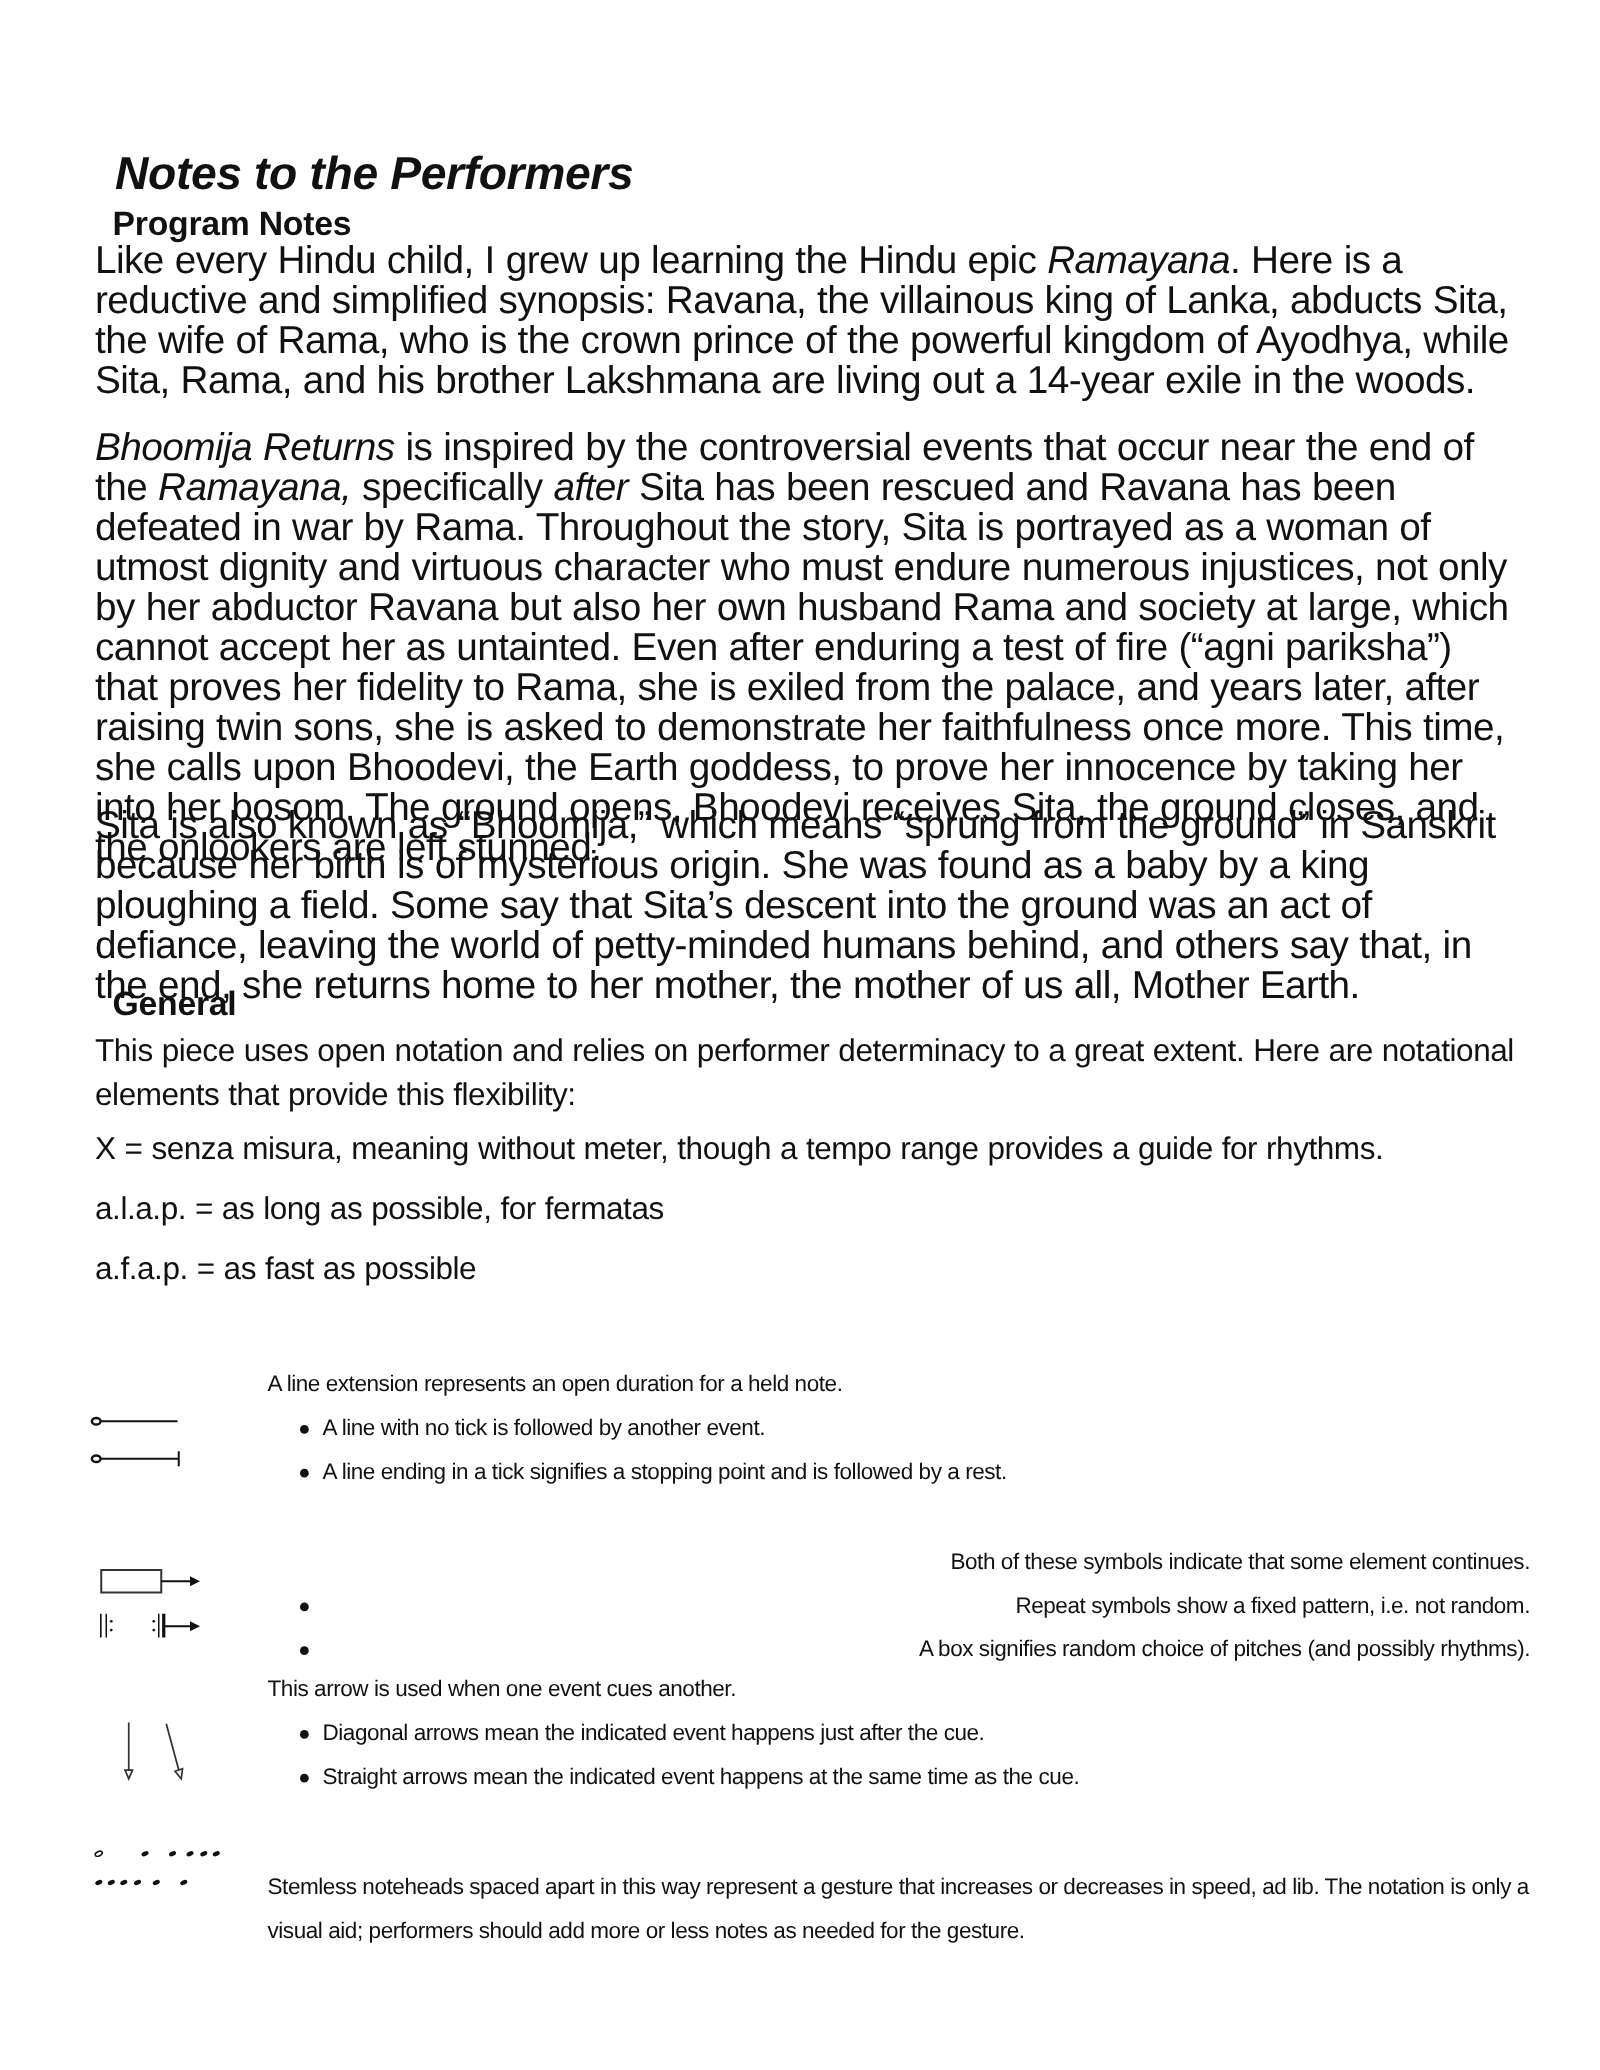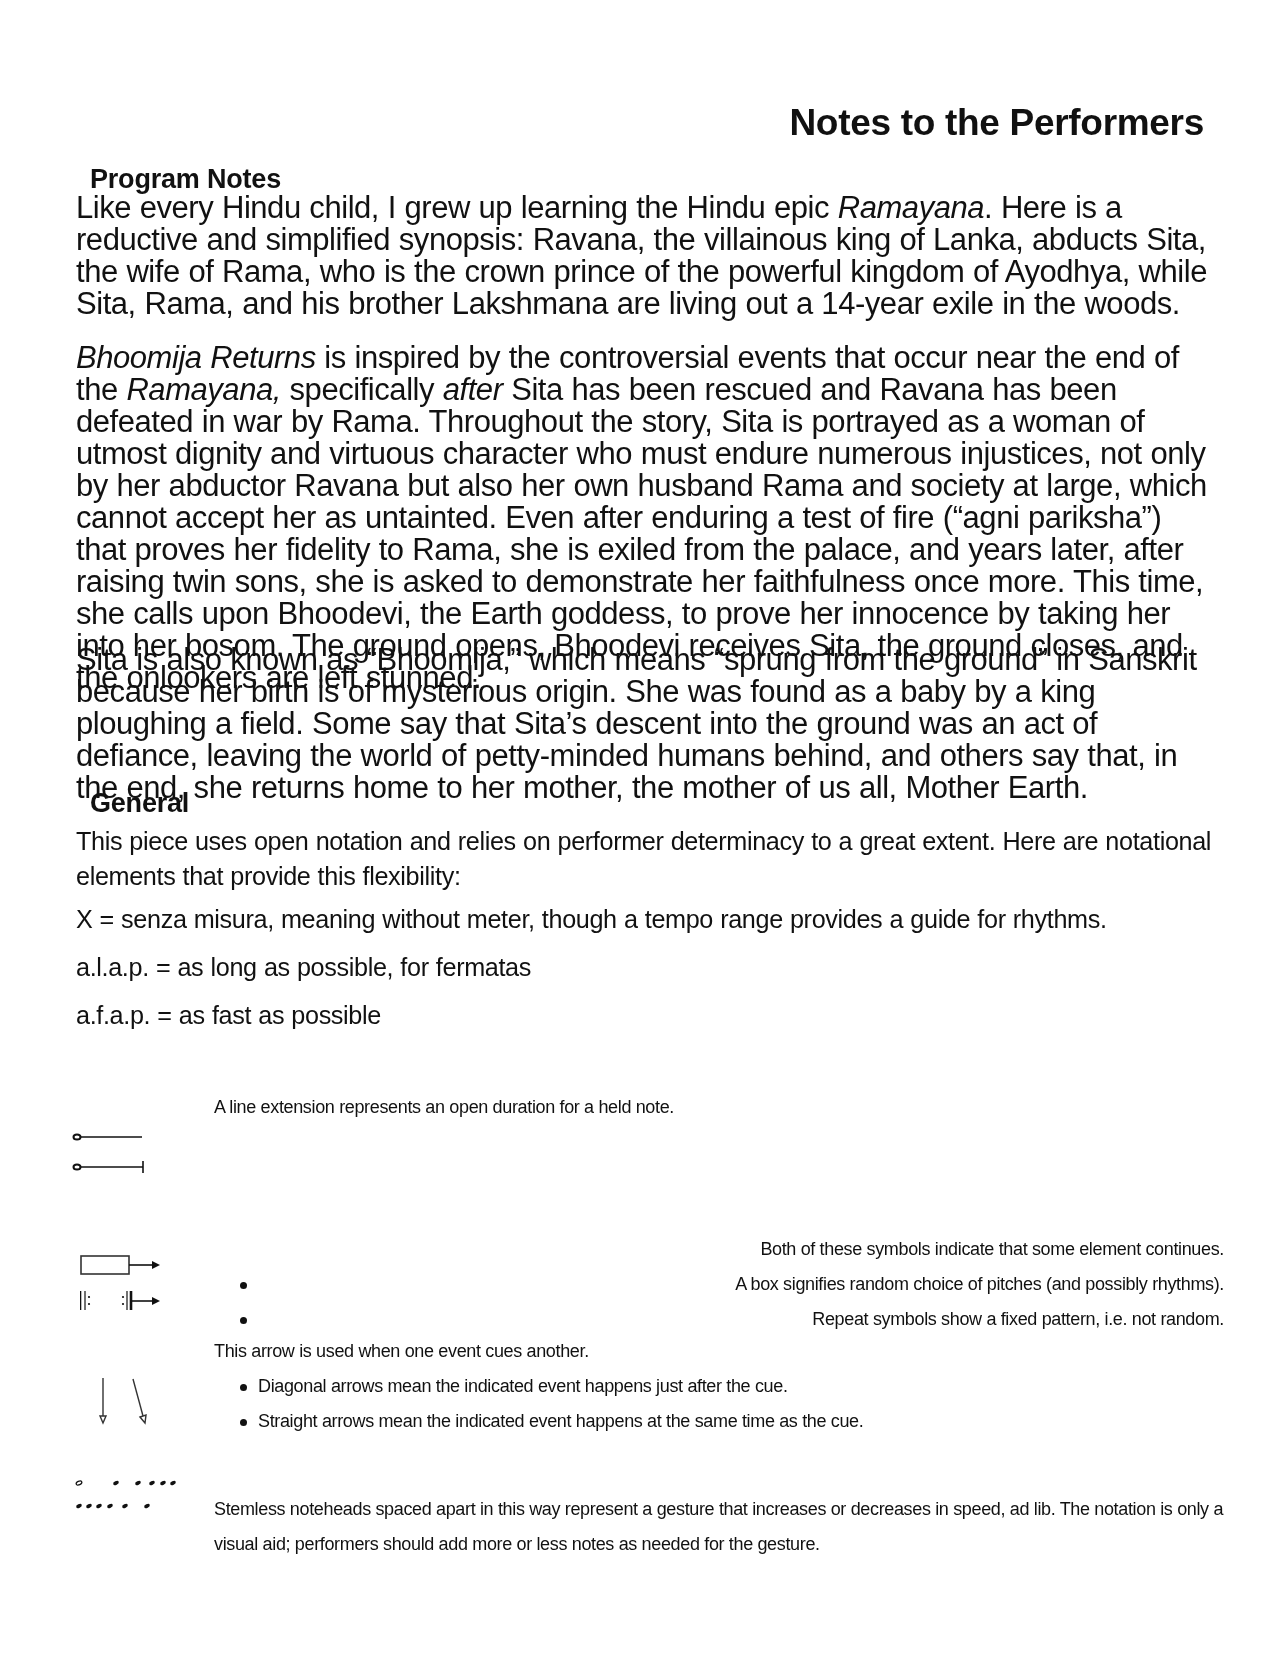--- a/index.html
+++ b/index.html
@@ -3,22 +3,22 @@
   <meta charset="utf-8">
   <style>
     html, body { margin: 0; padding: 0; background: #ffffff; }
     body {
       width: 1280px; height: 1656px; position: relative; overflow: hidden;
       font-family: "Liberation Sans", "DejaVu Sans", sans-serif;
       color: #111111;
     }
     .page { position: absolute; left: 76px; top: 0; width: 1140px; }
     h1 {
-      position: absolute; left: 0; width: 1128px; top: 102px; margin: 0;
-      text-align: right; font-size: 37px; font-weight: bold; letter-spacing: -0.3px;
+      position: absolute; left: 0; width: 1128px; top: 102px; margin: 16px;
+      text-align: left; font-size: 37px; font-weight: bold; letter-spacing: -0.3px; font-style: italic;
     }
     .h2 {
       position: absolute; left: 14px; margin: 0; font-size: 27px; font-weight: bold; letter-spacing: -0.2px;
     }
     .para {
       position: absolute; left: 0; width: 1140px; margin: 0;
       font-size: 31px; line-height: 32px; letter-spacing: -0.45px; word-spacing: 0.5px;
     }
     .para.big { font-size: 25.2px; line-height: 35px; letter-spacing: -0.35px; }
     .para i { font-style: italic; }
@@ -62,20 +62,24 @@
     <svg width="80" height="50" viewBox="0 0 80 50">
       <ellipse cx="5" cy="5" rx="3.5" ry="2.6" fill="none" stroke="#111" stroke-width="2"></ellipse>
       <line x1="9" y1="5" x2="70" y2="5" stroke="#111" stroke-width="1.6"></line>
       <ellipse cx="5" cy="35" rx="3.5" ry="2.6" fill="none" stroke="#111" stroke-width="2"></ellipse>
       <line x1="9" y1="35" x2="71" y2="35" stroke="#111" stroke-width="1.6"></line>
       <line x1="71" y1="29" x2="71" y2="41" stroke="#111" stroke-width="1.6"></line>
     </svg>
   </div>
   <div class="legend-text" style="top:1090px;">
     <div>A line extension represents an open duration for a held note.</div>
+    <ul>
+      <li>A line with no tick is followed by another event.</li>
+      <li>A line ending in a tick signifies a stopping point and is followed by a rest.</li>
+    </ul>
   </div>
 
   <div class="sym" style="left:4px; top:1254px;">
     <svg width="90" height="60" viewBox="0 0 90 60">
       <rect x="1" y="2" width="48" height="18" fill="none" stroke="#333" stroke-width="1.6"></rect>
       <line x1="49" y1="11" x2="74" y2="11" stroke="#111" stroke-width="1.6"></line>
       <polygon points="72,7 80,11 72,15" fill="#111"></polygon>
 
       <line x1="0" y1="37" x2="0" y2="56" stroke="#111" stroke-width="2.6"></line>
       <line x1="5" y1="37" x2="5" y2="56" stroke="#111" stroke-width="1.2"></line>
@@ -86,22 +90,22 @@
       <circle cx="43" cy="50" r="1.1" fill="#111"></circle>
       <line x1="47" y1="37" x2="47" y2="56" stroke="#111" stroke-width="1.2"></line>
       <line x1="51" y1="37" x2="51" y2="56" stroke="#111" stroke-width="2.6"></line>
       <line x1="51" y1="47" x2="74" y2="47" stroke="#111" stroke-width="1.6"></line>
       <polygon points="72,43 80,47 72,51" fill="#111"></polygon>
     </svg>
   </div>
   <div class="legend-text" style="top:1232px;text-align:right;">
     <div>Both of these symbols indicate that some element continues.</div>
     <ul>
+      <li>Repeat symbols show a fixed pattern, i.e. not random.</li>
       <li>A box signifies random choice of pitches (and possibly rhythms).</li>
-      <li>Repeat symbols show a fixed pattern, i.e. not random.</li>
     </ul>
   </div>
 
   <div class="sym" style="left:20px; top:1376px;">
     <svg width="60" height="50" viewBox="0 0 60 50">
       <line x1="7" y1="2" x2="7" y2="40" stroke="#333" stroke-width="1.4"></line>
       <polygon points="4,40 10,40 7,47" fill="none" stroke="#333" stroke-width="1.4"></polygon>
       <line x1="37" y1="3" x2="47" y2="40" stroke="#333" stroke-width="1.4"></line>
       <polygon points="44,41 50,39 49,47" fill="none" stroke="#333" stroke-width="1.4"></polygon>
     </svg>

